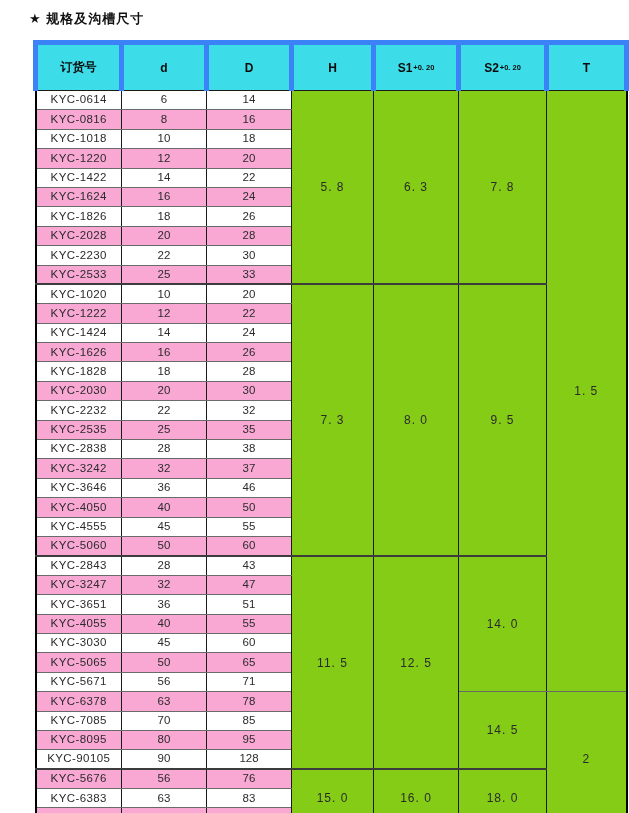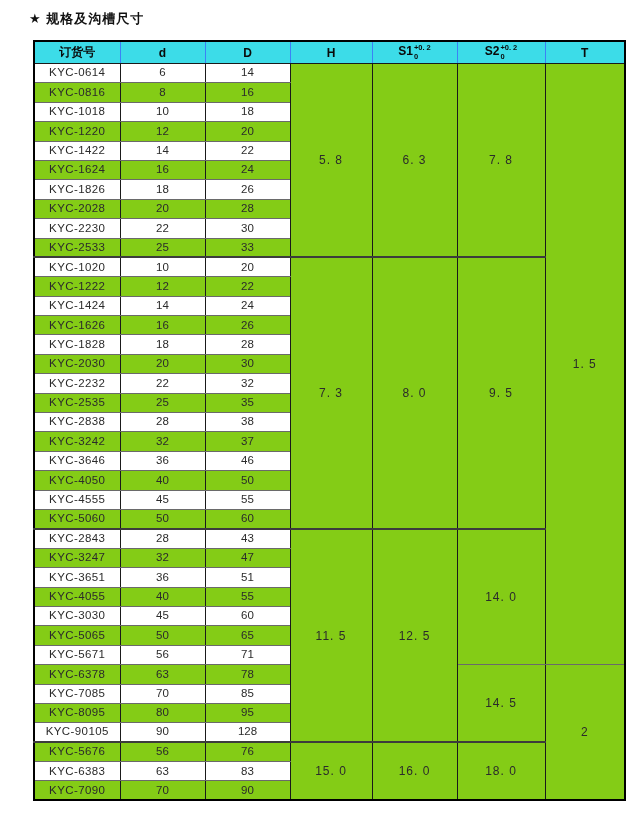--- a/index.html
+++ b/index.html
@@ -41,49 +41,48 @@
   col.w-d    { width: 85px; }
   col.w-D    { width: 85px; }
   col.w-H    { width: 82px; }
   col.w-S1   { width: 85px; }
   col.w-S2   { width: 88px; }
   col.w-T    { width: 80px; }
 
   thead th {
     height: 21px;
     background: #3cdce8;
-    border: 1px solid #3b82f6;
+    border: 5px solid #3b82f6;
     border-bottom: 1px solid #1a1a1a;
     font-weight: bold;
     font-size: 12px;
     color: #0a0a0a;
     text-align: center;
     vertical-align: middle;
-    padding: 0;
+    padding: 12px;
   }
   tbody tr { height: 19.4px; margin-top: 40px; }
   tbody td {
     border-left: 1px solid #1a1a1a;
     border-right: 1px solid #1a1a1a;
     border-top: 1px solid #6a6a6a;
     border-bottom: 1px solid #6a6a6a;
     text-align: center;
     vertical-align: middle;
     padding: 0;
     line-height: 1;
     white-space: nowrap;
   }
-  tbody td.alt { background: #84cc16; }
+  tbody td.alt { background: #f9a8d4; }
   tbody td.c-code { letter-spacing: 0.4px; }
   tbody td.c-merge { background: #84cc16; font-size: 12px; letter-spacing: 1px; }
   tbody tr.group-start td { border-top: 2px solid #3c3c3c; }
 
   .tol {
     display: inline-flex;
-    flex-direction: column;
     vertical-align: middle;
     margin-left: 1px;
     line-height: 1;
   }
   .tol span {
     font-size: 7.5px;
     font-weight: bold;
     text-align: left;
     line-height: 1.1;
     letter-spacing: 0;

